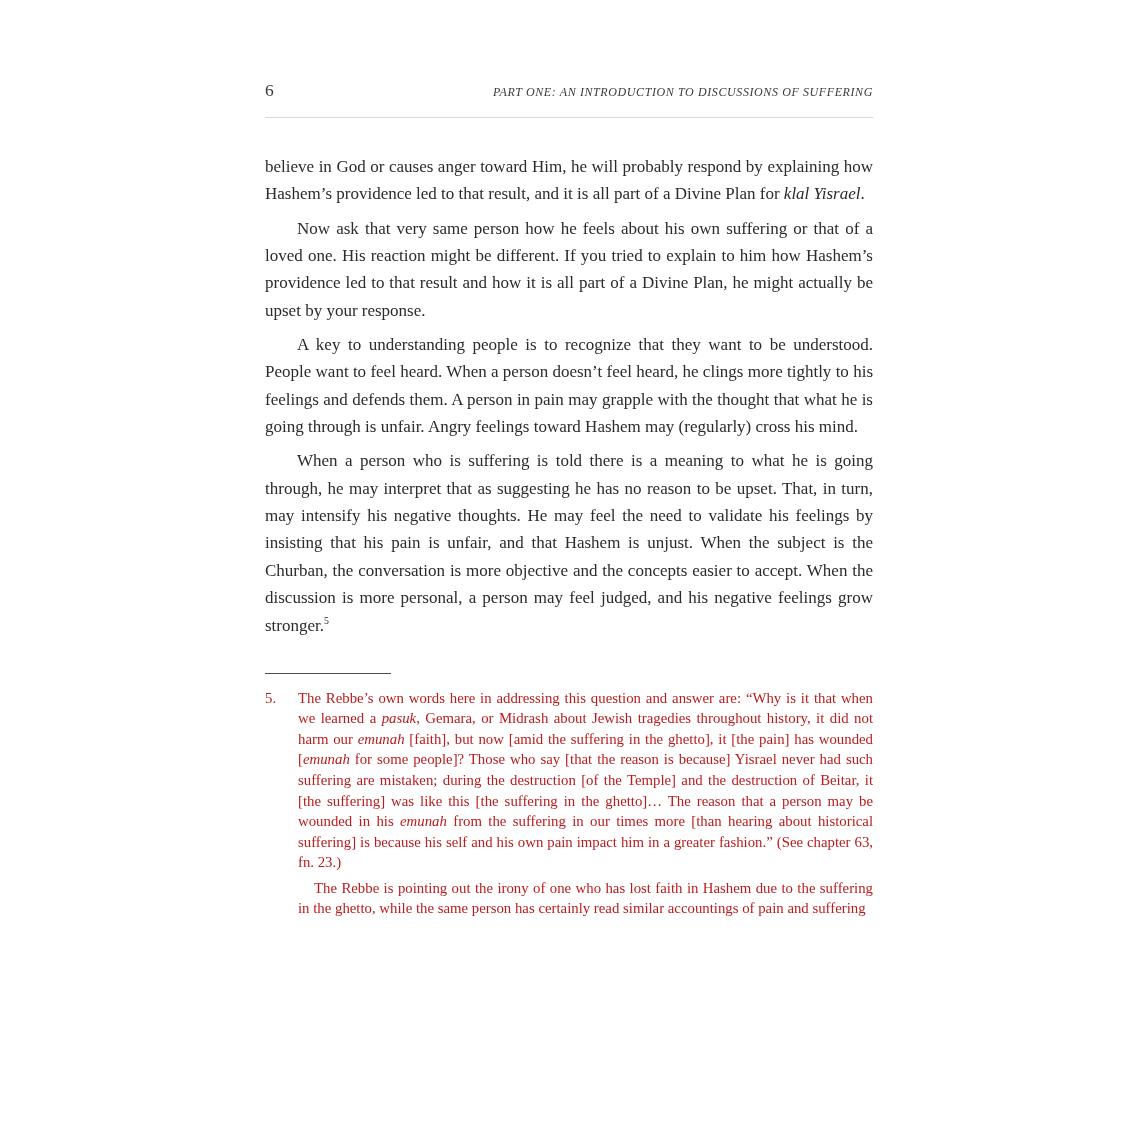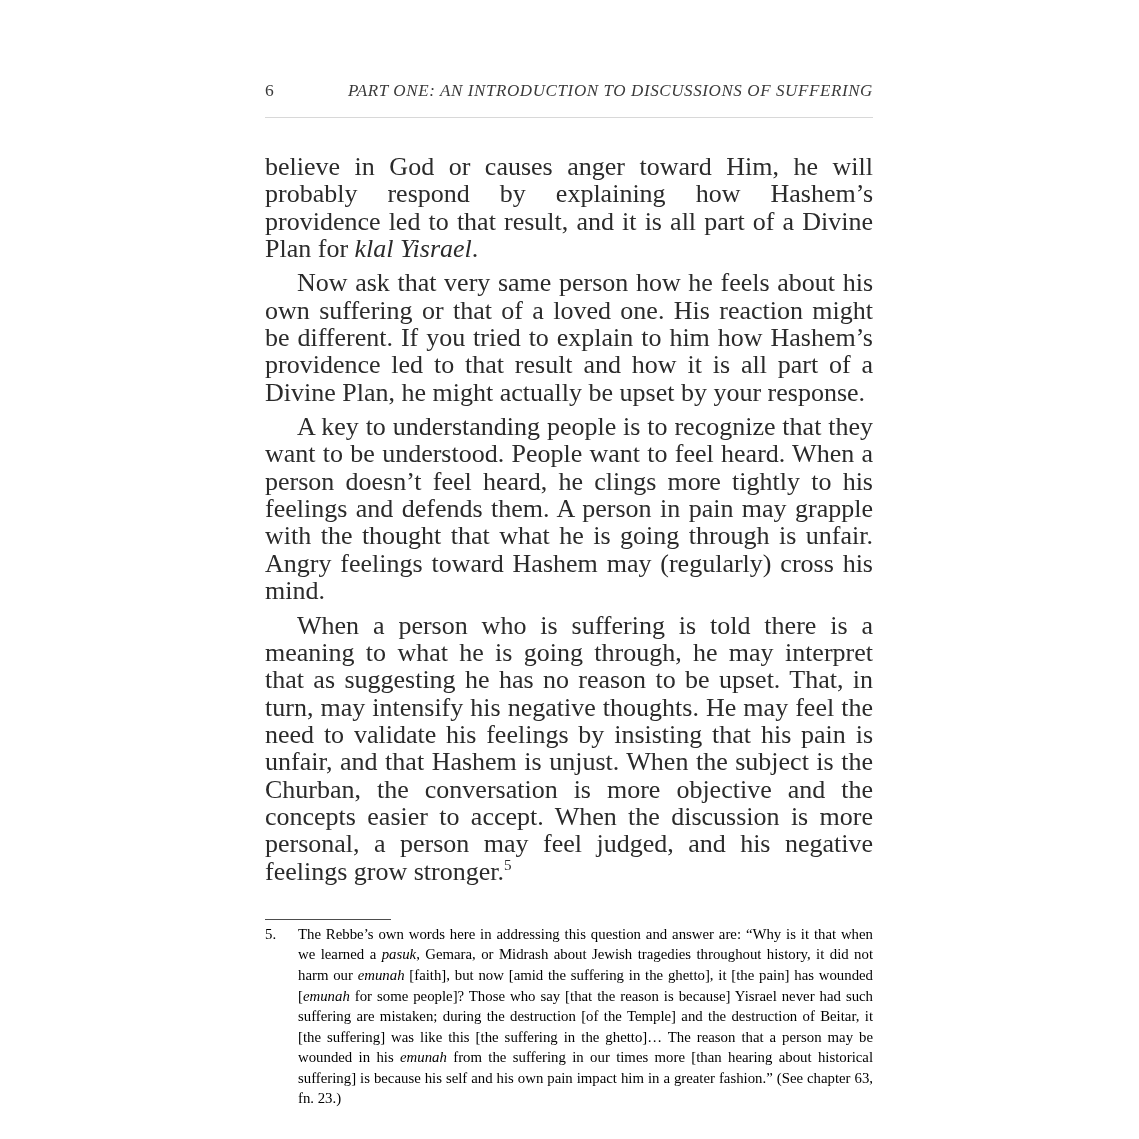--- a/index.html
+++ b/index.html
@@ -25,30 +25,30 @@
     font-size: 17px;
     color: #3a3a3a;
   }
   .running-head .pagenum {
     font-style: normal;
     font-size: 17.5px;
   }
   .running-head .title {
     font-style: italic;
     letter-spacing: 0.6px;
-    font-size: 17px;
+    font-size: 12px;
   }
   .head-rule {
     border: none;
     border-top: 1px solid #d8d8d8;
     margin: 16px 0 0 0;
   }
   .body-text {
     margin-top: 35px;
-    font-size: 26px;
+    font-size: 17px;
     line-height: 27.35px;
     text-align: justify;
   }
   .body-text p {
     margin: 0;
     text-indent: 32px;
   }
   .body-text p + p { margin-top: 7px; }
   .body-text p.no-indent { text-indent: 0; }
   .it { font-style: italic; }
@@ -57,25 +57,25 @@
     line-height: 0;
     vertical-align: super;
   }
   .fn-sep {
     width: 126px;
     border: none;
     border-top: 1.5px solid #4d4d4d;
     margin: 34px 0 0 0;
   }
   .footnotes {
-    margin-top: 4px;
+    margin-top: 14px;
     font-size: 14.8px;
     line-height: 20.55px;
     text-align: justify;
-    color: #000000;
+    color: #b91c1c;
   }
   .footnotes p {
     margin: 0;
     padding-left: 33px;
   }
   .footnotes p + p { margin-top: 5px; }
   .footnotes p.fl-indent { text-indent: 16px; }
   .fn-num {
     display: inline-block;
     width: 33px;
@@ -100,16 +100,17 @@
         <p class="no-indent"><span>believe in God or causes anger toward Him, he will probably respond by explaining how Hashem’s providence led to that result, and it is all part of a Divine Plan for </span><span class="it">klal Yisrael</span><span>.</span></p>
         <p><span>Now ask that very same person how he feels about his own suffering or that of a loved one. His reaction might be different. If you tried to explain to him how Hashem’s providence led to that result and how it is all part of a Divine Plan, he might actually be upset by your response.</span></p>
         <p><span>A key to understanding people is to recognize that they want to be understood. People want to feel heard. When a person doesn’t feel heard, he clings more tightly to his feelings and defends them. A person in pain may grapple with the thought that what he is going through is unfair. Angry feelings toward Hashem may (regularly) cross his mind.</span></p>
         <p><span>When a person who is suffering is told there is a meaning to what he is going through, he may interpret that as suggesting he has no reason to be upset. That, in turn, may intensify his negative thoughts. He may feel the need to validate his feelings by insisting that his pain is unfair, and that Hashem is unjust. When the subject is the Churban, the conversation is more objective and the concepts easier to accept. When the discussion is more personal, a person may feel judged, and his negative feelings grow stronger.</span><sup>5</sup></p>
       </main>
 
     <hr class="fn-sep">
 
     <section class="footnotes">
         <p><span class="fn-num">5.</span><span>The Rebbe’s own words here in addressing this question and answer are: “Why is it that when we learned a </span><span class="it">pasuk</span><span>, Gemara, or Midrash about Jewish tragedies throughout history, it did not harm our </span><span class="it">emunah</span><span> [faith], but now [amid the suffering in the ghetto], it [the pain] has wounded [</span><span class="it">emunah</span><span> for some people]? Those who say [that the reason is because] Yisrael never had such suffering are mistaken; during the destruction [of the Temple] and the destruction of Beitar, it [the suffering] was like this [the suffering in the ghetto]… The reason that a person may be wounded in his </span><span class="it">emunah</span><span> from the suffering in our times more [than hearing about historical suffering] is because his self and his own pain impact him in a greater fashion.” (See chapter 63, fn. 23.)</span></p>
+        <p class="fl-indent"><span>The Rebbe is pointing out the irony of one who has lost faith in Hashem due to the suffering in the ghetto, while the same person has certainly read similar accountings of pain and suffering</span></p>
       </section>
 
   </div>
 </div>
 
 </body></html>

